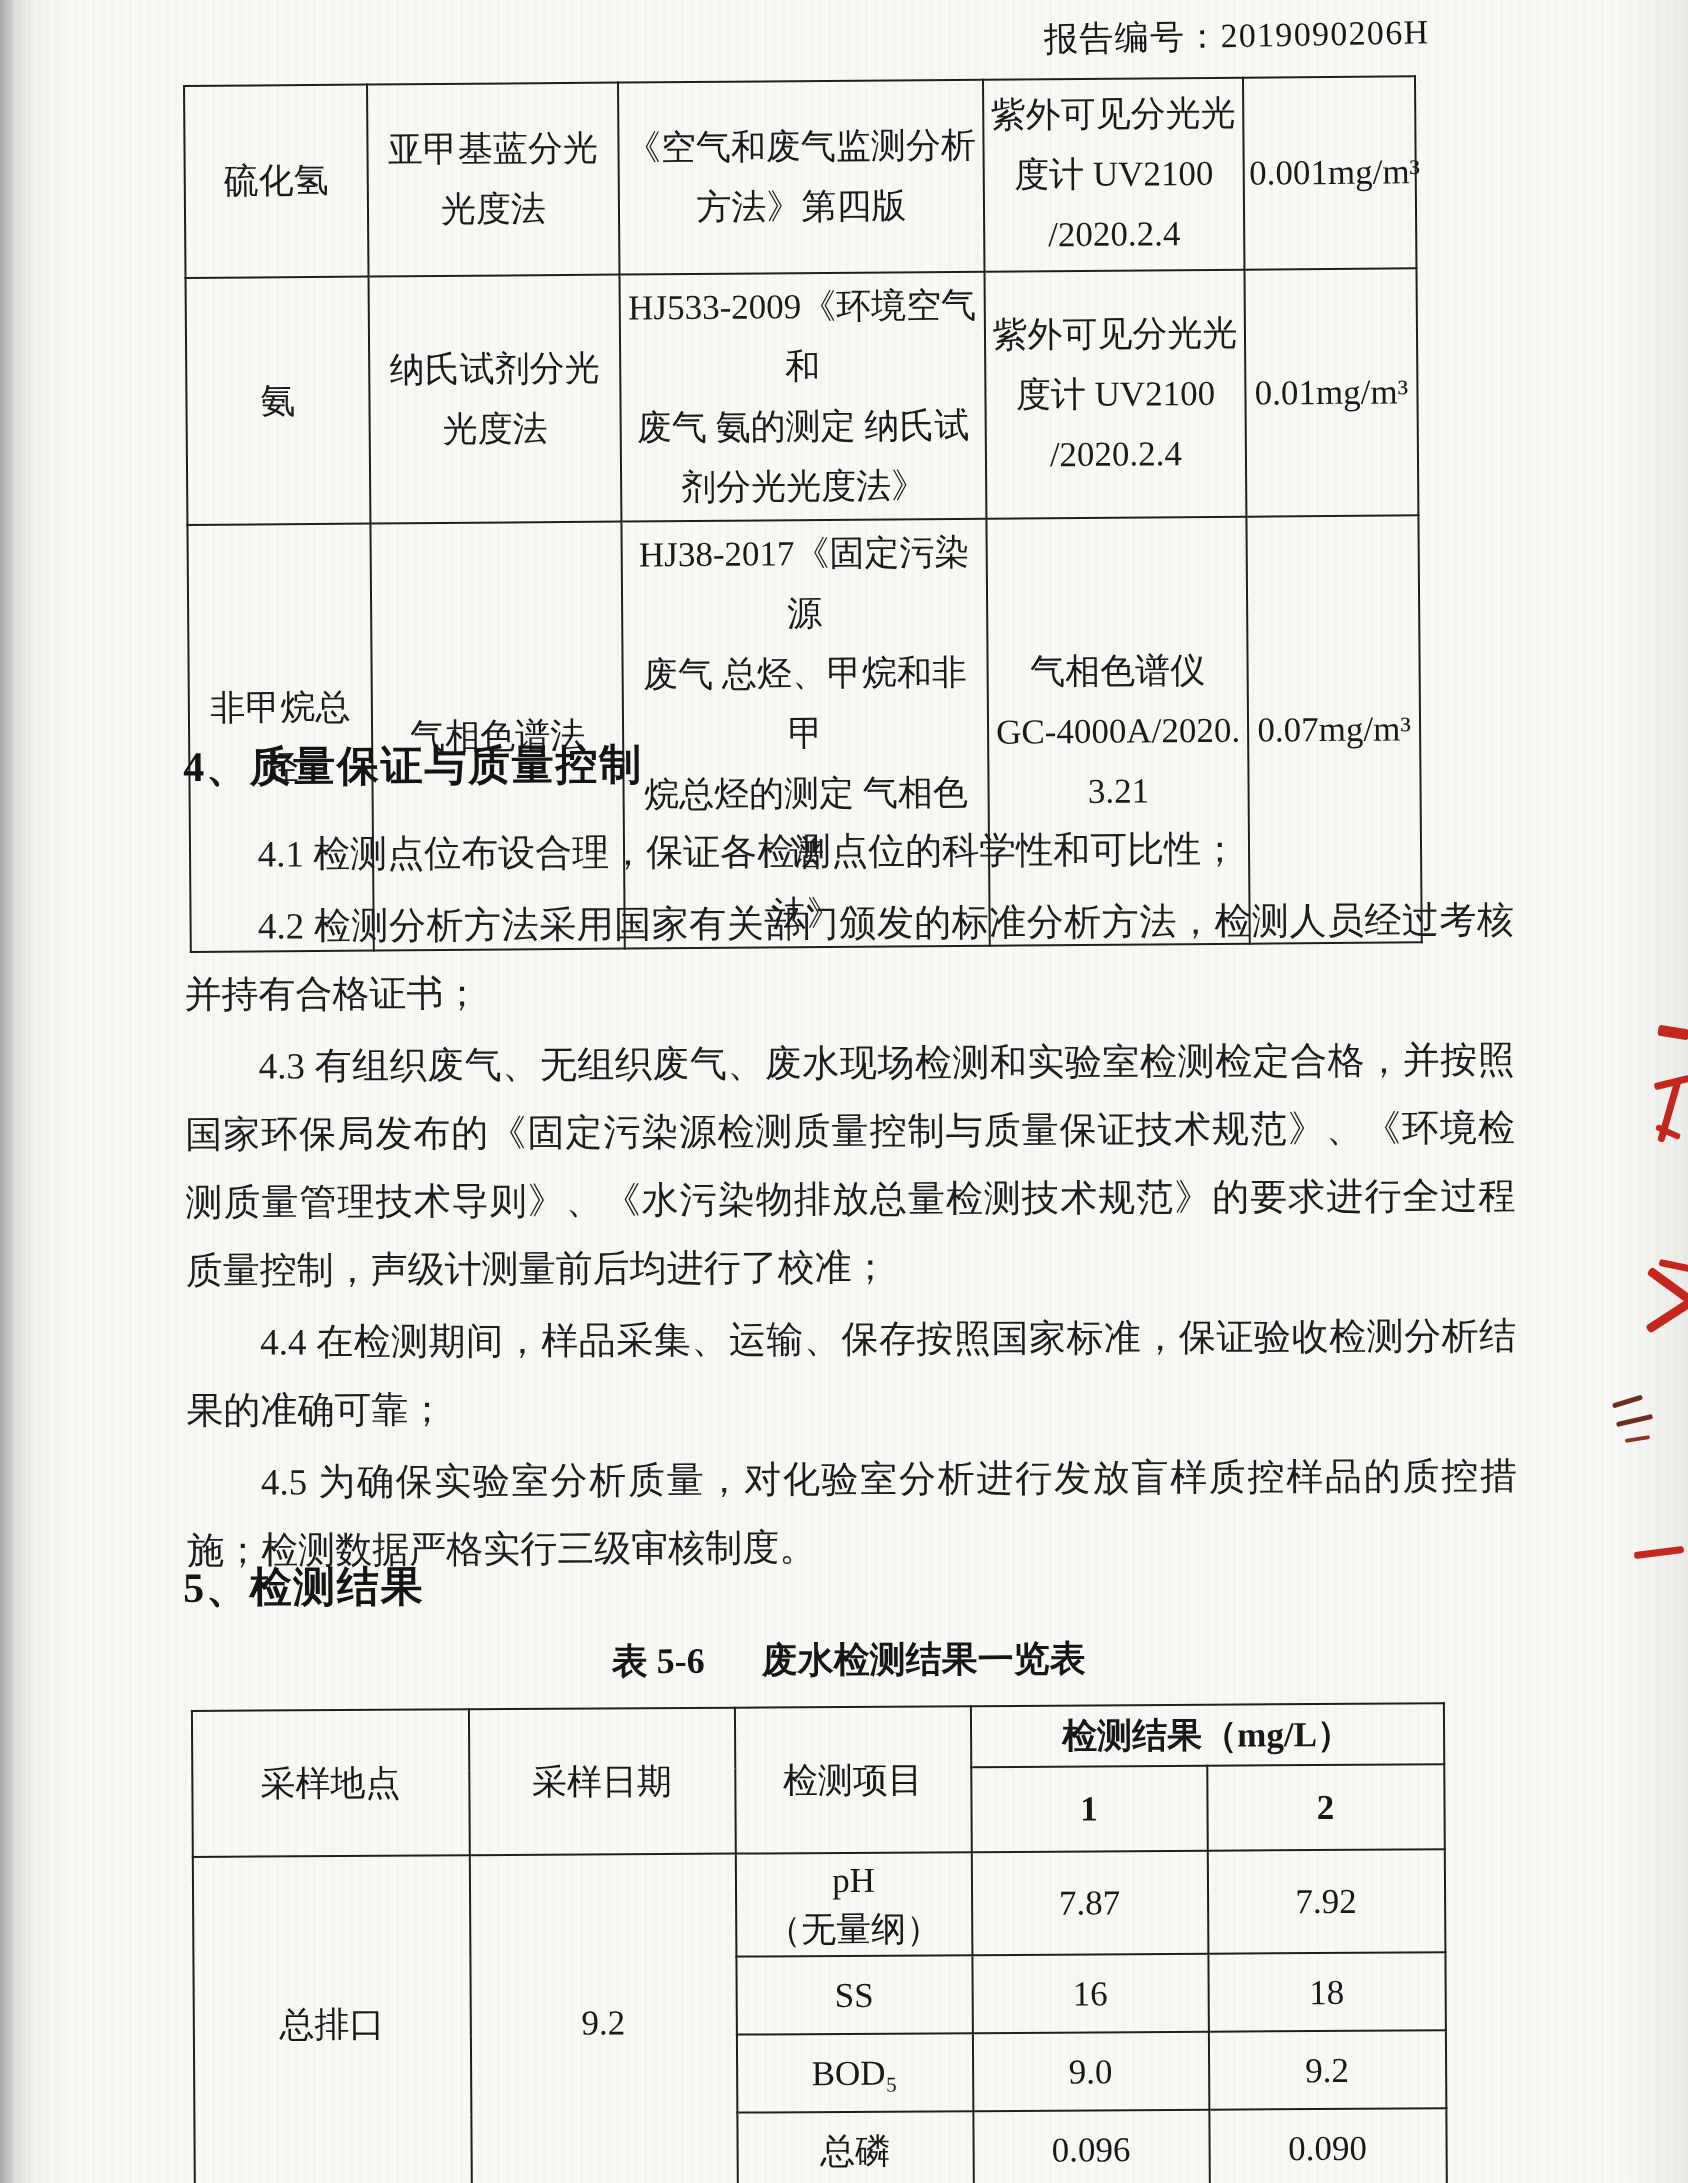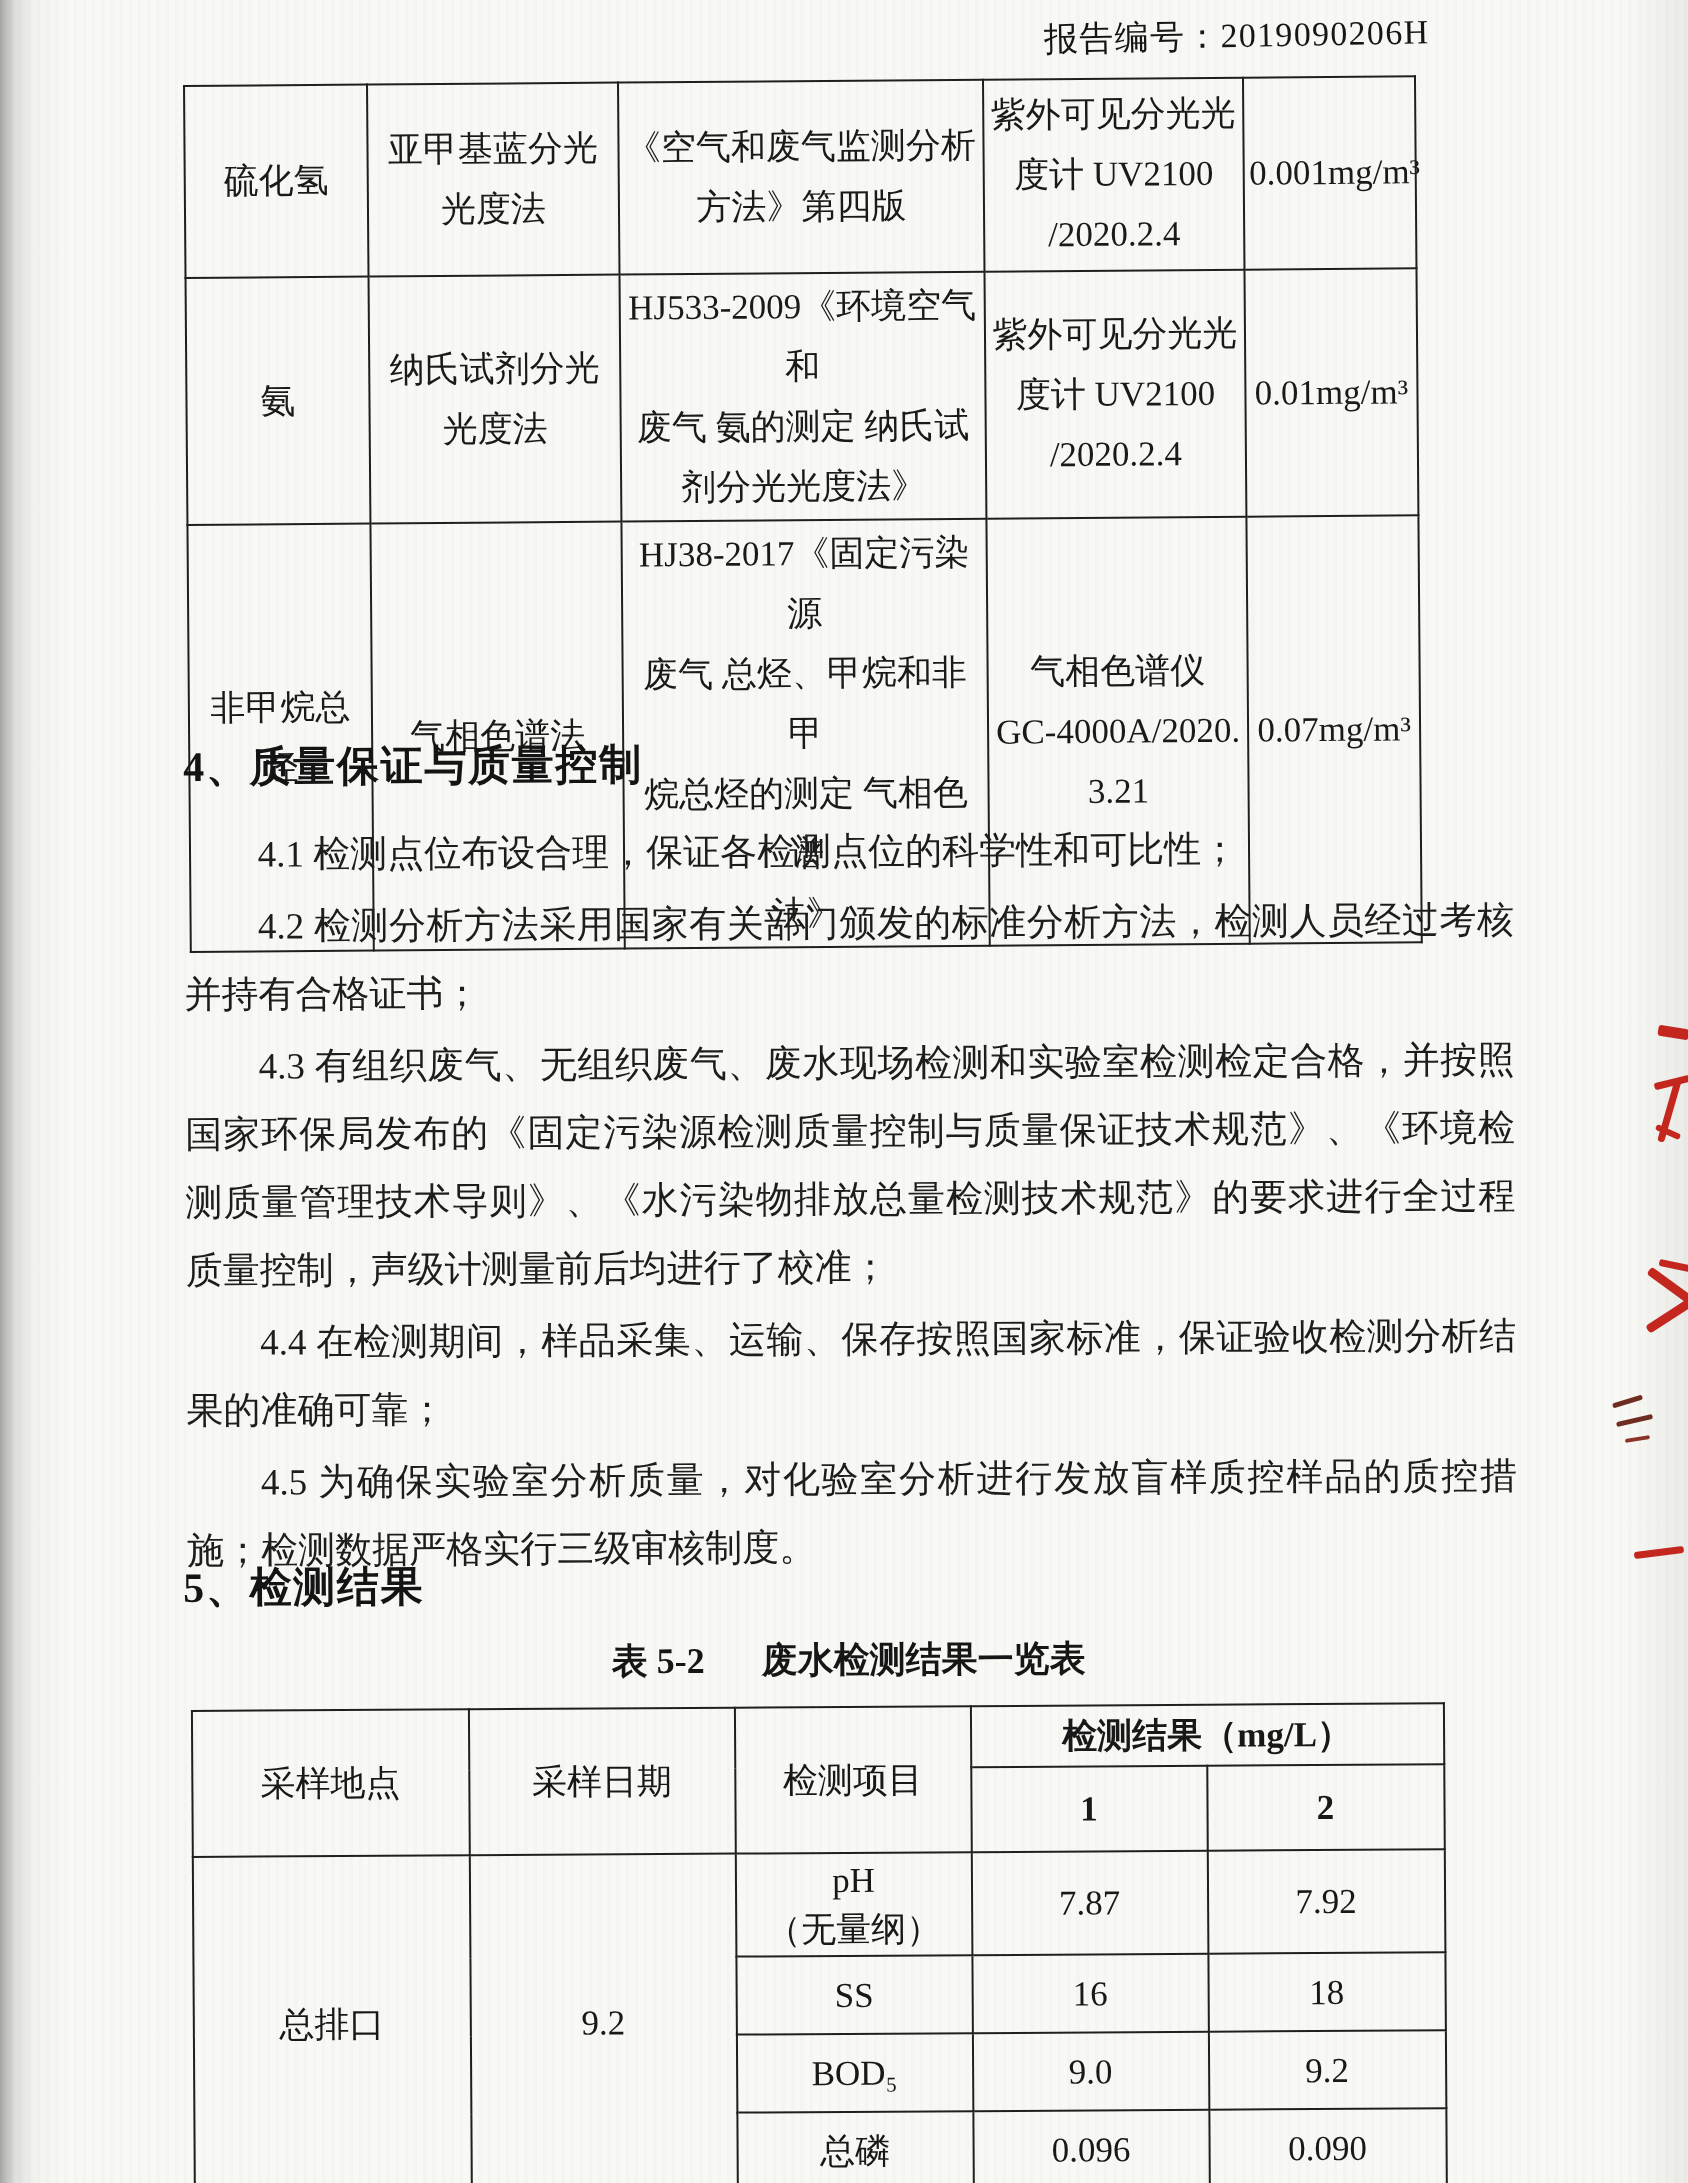--- a/index.html
+++ b/index.html
@@ -147,21 +147,21 @@
     <p>4.1 检测点位布设合理，保证各检测点位的科学性和可比性；</p>
     <p>4.2 检测分析方法采用国家有关部门颁发的标准分析方法，检测人员经过考核并持有合格证书；</p>
     <p>4.3 有组织废气、无组织废气、废水现场检测和实验室检测检定合格，并按照国家环保局发布的《固定污染源检测质量控制与质量保证技术规范》、《环境检测质量管理技术导则》、《水污染物排放总量检测技术规范》的要求进行全过程质量控制，声级计测量前后均进行了校准；</p>
     <p>4.4 在检测期间，样品采集、运输、保存按照国家标准，保证验收检测分析结果的准确可靠；</p>
     <p>4.5 为确保实验室分析质量，对化验室分析进行发放盲样质控样品的质控措施；检测数据严格实行三级审核制度。</p>
   </div>
 
   <div class="sec5">
     <h2 class="sec-heading" style="margin-bottom:0;">5、检测结果</h2>
     <div class="tbl-caption">
-      <span class="cap-label">表 5-2</span><span>废水检测结果一览表</span>
+      <span class="cap-label">表 5-6</span><span>废水检测结果一览表</span>
     </div>
     <div class="table2">
       <table>
         <colgroup>
           <col style="width:277px">
             <col style="width:266px">
             <col style="width:236px">
             <col style="width:236px">
             <col style="width:237px">
         </colgroup>

